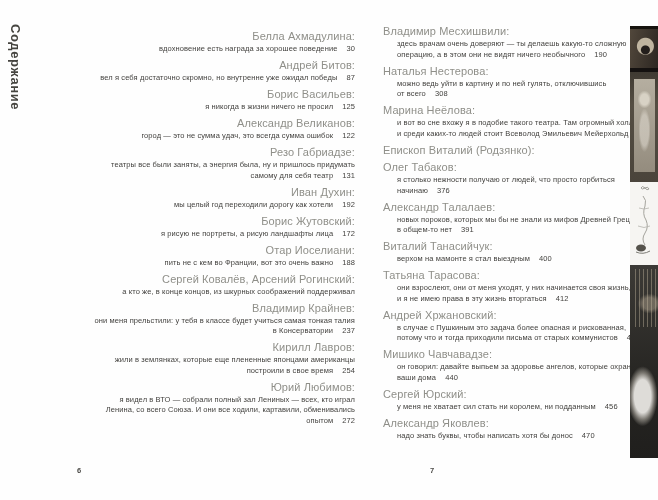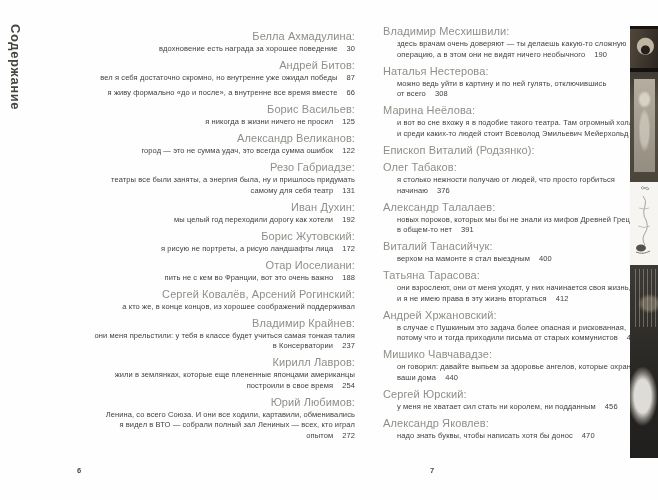--- a/index.html
+++ b/index.html
@@ -85,23 +85,20 @@
   </div>
 
   <div class="entry">
     <div class="entry-name">Андрей Битов:</div>
     <div class="entry-quote">
           <div class="qline">вел я себя достаточно скромно, но внутренне уже ожидал победы<span class="pg">87</span></div>
         </div>
   </div>
 
   <div class="entry">
-    <div class="entry-quote">
-          <div class="qline">я живу формально «до и после», а внутренне все время вместе<span class="pg">66</span></div>
-        </div>
   </div>
 
   <div class="entry">
     <div class="entry-name">Борис Васильев:</div>
     <div class="entry-quote">
           <div class="qline">я никогда в жизни ничего не просил<span class="pg">125</span></div>
         </div>
   </div>
 
   <div class="entry">
@@ -136,21 +133,21 @@
   <div class="entry">
     <div class="entry-name">Отар Иоселиани:</div>
     <div class="entry-quote">
           <div class="qline">пить не с кем во Франции, вот это очень важно<span class="pg">188</span></div>
         </div>
   </div>
 
   <div class="entry">
     <div class="entry-name">Сергей Ковалёв, Арсений Рогинский:</div>
     <div class="entry-quote">
-          <div class="qline">а кто же, в конце концов, из хорошее соображений поддерживал</div>
+          <div class="qline">а кто же, в конце концов, из шкурных соображений поддерживал</div>
         </div>
   </div>
 
   <div class="entry">
     <div class="entry-name">Владимир Крайнев:</div>
     <div class="entry-quote">
           <div class="qline">они меня прельстили: у тебя в классе будет учиться самая тонкая талия</div>
           <div class="qline">в Консерватории<span class="pg">237</span></div>
         </div>
   </div>
@@ -159,22 +156,22 @@
     <div class="entry-name">Кирилл Лавров:</div>
     <div class="entry-quote">
           <div class="qline">жили в землянках, которые еще плененные японцами американцы</div>
           <div class="qline">построили в свое время<span class="pg">254</span></div>
         </div>
   </div>
 
   <div class="entry">
     <div class="entry-name">Юрий Любимов:</div>
     <div class="entry-quote">
+          <div class="qline">я видел в ВТО — собрали полный зал Лениных — всех, кто играл</div>
           <div class="qline">Ленина, со всего Союза. И они все ходили, картавили, обменивались</div>
-          <div class="qline">я видел в ВТО — собрали полный зал Лениных — всех, кто играл</div>
           <div class="qline">опытом<span class="pg">272</span></div>
         </div>
   </div>
 </div>
   <div class="toc-col right">
   <div class="entry">
     <div class="entry-name">Владимир Месхишвили:</div>
     <div class="entry-quote">
           <div class="qline">здесь врачам очень доверяют — ты делаешь какую-то сложную</div>
           <div class="qline">операцию, а в этом они не видят ничего необычного<span class="pg">190</span></div>

